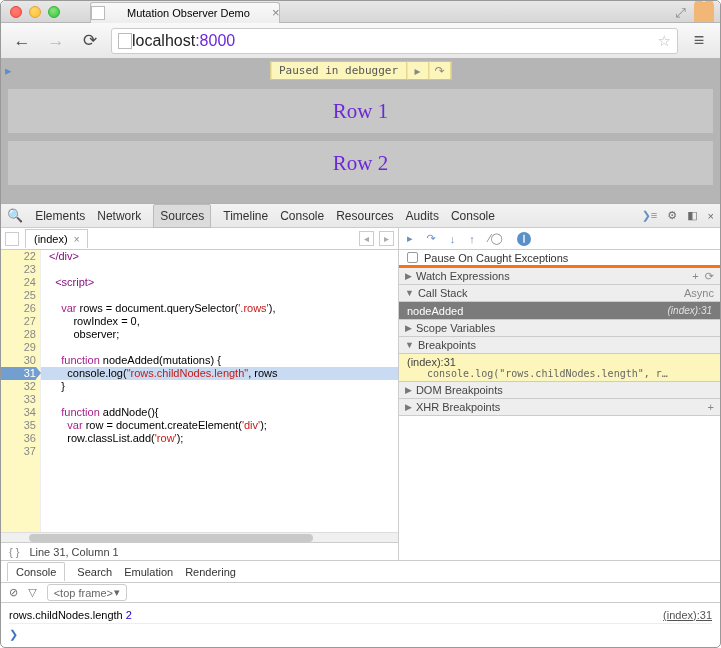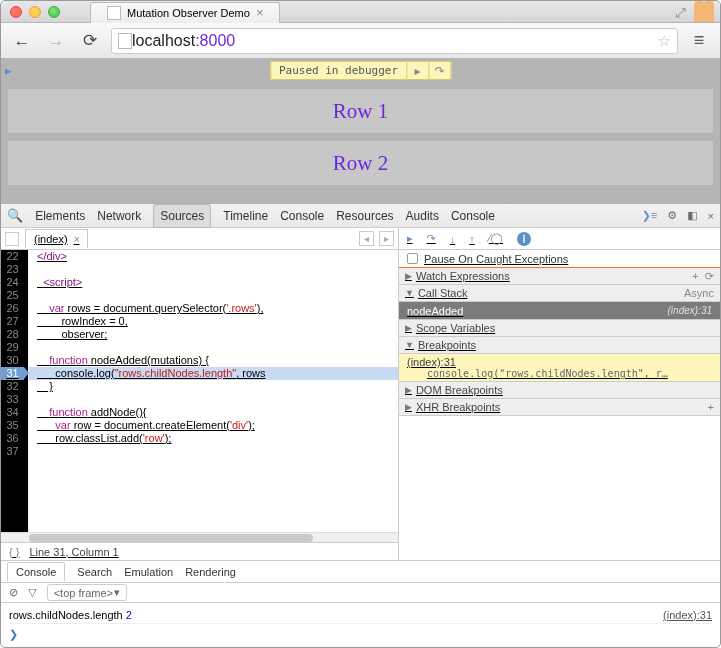--- a/index.html
+++ b/index.html
@@ -7,21 +7,21 @@
 
 
 .titlebar { height: 22px; background: linear-gradient(#e8e8e8, #d7d6d6); border-bottom: 1px solid #b5b5b5; display: flex; align-items: center; border-radius: 5px 5px 0 0; position: relative; }
 .traffic { display: flex; gap: 7px; padding-left: 9px; }
 .light { width: 12px; height: 12px; border-radius: 50%; }
 .red { background: radial-gradient(circle at 40% 35%, #ff7c72, #ff5e53); border: 0.5px solid #e24340; }
 .yellow { background: radial-gradient(circle at 40% 35%, #ffd86b, #ffbd2e); border: 0.5px solid #e1a13c; }
 .green { background: radial-gradient(circle at 40% 35%, #92e07c, #28c840); border: 0.5px solid #2fb03a; }
 
 .titletabs { display: flex; margin-left: 30px; height: 22px; align-items: flex-end; }
-.ttab { background: linear-gradient(#f9f9f9, #eee); border: 1px solid #bbb; border-bottom: none; border-radius: 3px 3px 0 0; height: 21px; display: flex; align-items: center; padding: 0 16px; gap: 6px; font-size: 12px; }
+.ttab { background: linear-gradient(#f9f9f9, #eee); border: 1px solid #bbb; border-bottom: none; border-radius: 3px 3px 0 0; height: 21px; display: flex; align-items: center; padding: 0 0; gap: 22px; font-size: 12px; }
 .ttab .page-icon { width: 14px; height: 14px; border: 1px solid #bbb; background: #fff; }
 .ttab .x { color: #888; font-size: 13px; }
 
 .cat-icon { position: absolute; right: 6px; top: 1px; width: 20px; height: 20px; background: #f2b776; border-radius: 3px 3px 0 0; }
 .ear { position: absolute; top: -3px; width: 6px; height: 6px; background: #f2b776; }
 .earL { left: 2px; transform: rotate(45deg); }
 .earR { right: 2px; transform: rotate(-45deg); }
 .wind-exp { position: absolute; right: 34px; top: 4px; color: #888; font-size: 13px; }
 
 
@@ -47,52 +47,52 @@
 
 .devtools { height: 442px; display: flex; flex-direction: column; border-top: 1px solid #b1b1b1; }
 .dt-tabs { height: 24px; background: linear-gradient(#f3f3f3, #e8e8e8); border-bottom: 1px solid #ccc; display: flex; align-items: center; padding: 0 6px; gap: 12px; color: #333; position: relative; }
 .dt-tabs .mag { font-size: 13px; color: #666; }
 .dt-tabs .tab { font-size: 12px; }
 .dt-tabs .tab.active { background: #dcdcdc; padding: 4px 6px; border: 1px solid #bbb; border-radius: 2px 2px 0 0; }
 .dt-right-icons { position: absolute; right: 6px; display: flex; gap: 10px; color: #6a8fc1; align-items: center; font-size: 14px; }
 .dt-right-icons .gear, .dt-right-icons .dock, .dt-right-icons .close { color: #6b6b6b; }
 
 
-.dt-main { flex: 1; display: flex; height: 222px; border-bottom: 1px solid #ccc; text-decoration: underline; }
+.dt-main { flex: 1; display: flex; height: 222px; border-bottom: 1px solid #ccc; }
 .dt-source { width: 398px; display: flex; flex-direction: column; border-right: 1px solid #ccc; }
 .src-tabbar { height: 22px; display: flex; align-items: center; padding: 0 4px; border-bottom: 1px solid #ccc; background: #fff; position: relative; }
 .src-tabbar .docicon { width: 14px; height: 14px; border: 1px solid #ccc; }
 .src-tab { margin-left: 6px; padding: 3px 8px; background: #fff; border: 1px solid #ccc; border-bottom: none; display: flex; align-items: center; gap: 6px; font-size: 11px; }
 .src-tab .x { color: #888; font-size: 10px; }
 .src-right { position: absolute; right: 4px; display: flex; gap: 5px; color: #aaa; }
 .src-right .box { width: 15px; height: 15px; border: 1px solid #ccc; display: flex; align-items: center; justify-content: center; font-size: 10px; }
 
 .code-area { flex: 1; display: flex; overflow: hidden; font-family: Menlo, Consolas, monospace; font-size: 11px; background: #fff; position: relative; }
-.gutter { width: 28px; background: #000000; text-align: center; padding-right: 4px; color: #888; border-right: 1px solid #eee; }
+.gutter { width: 40px; background: #fef9c3; text-align: right; padding-right: 4px; color: #888; border-right: 1px solid #eee; }
 .gutter .ln { height: 13px; line-height: 13px; }
 .gutter .bp { background: #729fcf; color: #fff; position: relative; }
 .gutter .bp::after { content: ""; position: absolute; right: -5px; top: 0; border-top: 6.5px solid transparent; border-bottom: 6.5px solid transparent; border-left: 5px solid #729fcf; }
 .codelines { flex: 1; white-space: pre; overflow: hidden; }
 .codelines .cl { height: 13px; line-height: 13px; padding-left: 8px; }
 .cl.hilite { background: #c8dbf2; }
 .kw { color: #a71d8b; }
 .str { color: #c41a16; }
 .tag { color: #881280; }
 .hscroll { height: 10px; background: #f0f0f0; border-top: 1px solid #ddd; position: relative; }
 .hscroll .thumb { position: absolute; left: 28px; width: 284px; height: 8px; top: 1px; background: #c9c9c9; border-radius: 4px; }
 
 .curs-status { height: 18px; display: flex; align-items: center; padding: 0 8px; border-top: 1px solid #ccc; font-size: 11px; color: #444; gap: 10px; }
 .curs-status .bracesicon { color: #888; }
 
 
 .dt-side { flex: 1; display: flex; flex-direction: column; background: #fff; }
 .side-ctrl { height: 22px; border-bottom: 1px solid #ccc; display: flex; align-items: center; padding: 0 8px; gap: 14px; color: #6a8fc1; }
 .side-ctrl .off { color: #888; }
 .side-ctrl .pauseblue { width: 14px; height: 14px; border-radius: 50%; background: #5a90c8; color: #fff; display: flex; align-items: center; justify-content: center; font-size: 8px; }
-.side-row { height: 18px; display: flex; align-items: center; padding: 0 8px; border-bottom: 1px solid #f97316; font-size: 11px; color: #333; }
+.side-row { height: 18px; display: flex; align-items: center; padding: 0 8px; border-bottom: 3px solid #f97316; font-size: 11px; color: #333; }
 .side-row .chk { width: 11px; height: 11px; border: 1px solid #999; border-radius: 2px; margin-right: 6px; background: #fff; display: flex; align-items: center; justify-content: center; font-size: 9px; color: #555; }
 .side-head { height: 17px; background: #eee; border-bottom: 1px solid #ccc; display: flex; align-items: center; padding: 0 6px; font-size: 11px; color: #444; position: relative; }
 .side-head .arrow { margin-right: 4px; color: #777; font-size: 9px; }
 .side-head .righticons { position: absolute; right: 6px; color: #888; display: flex; gap: 6px; }
 .stack-active { height: 18px; background: #7b7b7b; color: #fff; display: flex; align-items: center; padding: 0 8px; font-size: 11px; border-bottom: 1px solid #ccc; position: relative; }
 .stack-active .loc { position: absolute; right: 8px; font-style: italic; color: #e0e0e0; font-size: 10px; }
 .stack-paused { height: 18px; background: #fcf6bd; color: #8a7b2e; display: flex; align-items: center; justify-content: center; font-size: 10px; font-style: italic; border-bottom: 1px solid #ccc; }
 .bp-row { background: #fcf6bd; border-bottom: 1px solid #ccc; padding: 2px 8px; }
 .bp-row .line1 { display: flex; align-items: center; font-size: 11px; color: #444; }
 .bp-row .line2 { padding-left: 20px; font-family: Menlo, monospace; font-size: 10px; color: #666; white-space: nowrap; overflow: hidden; text-overflow: ellipsis; }

